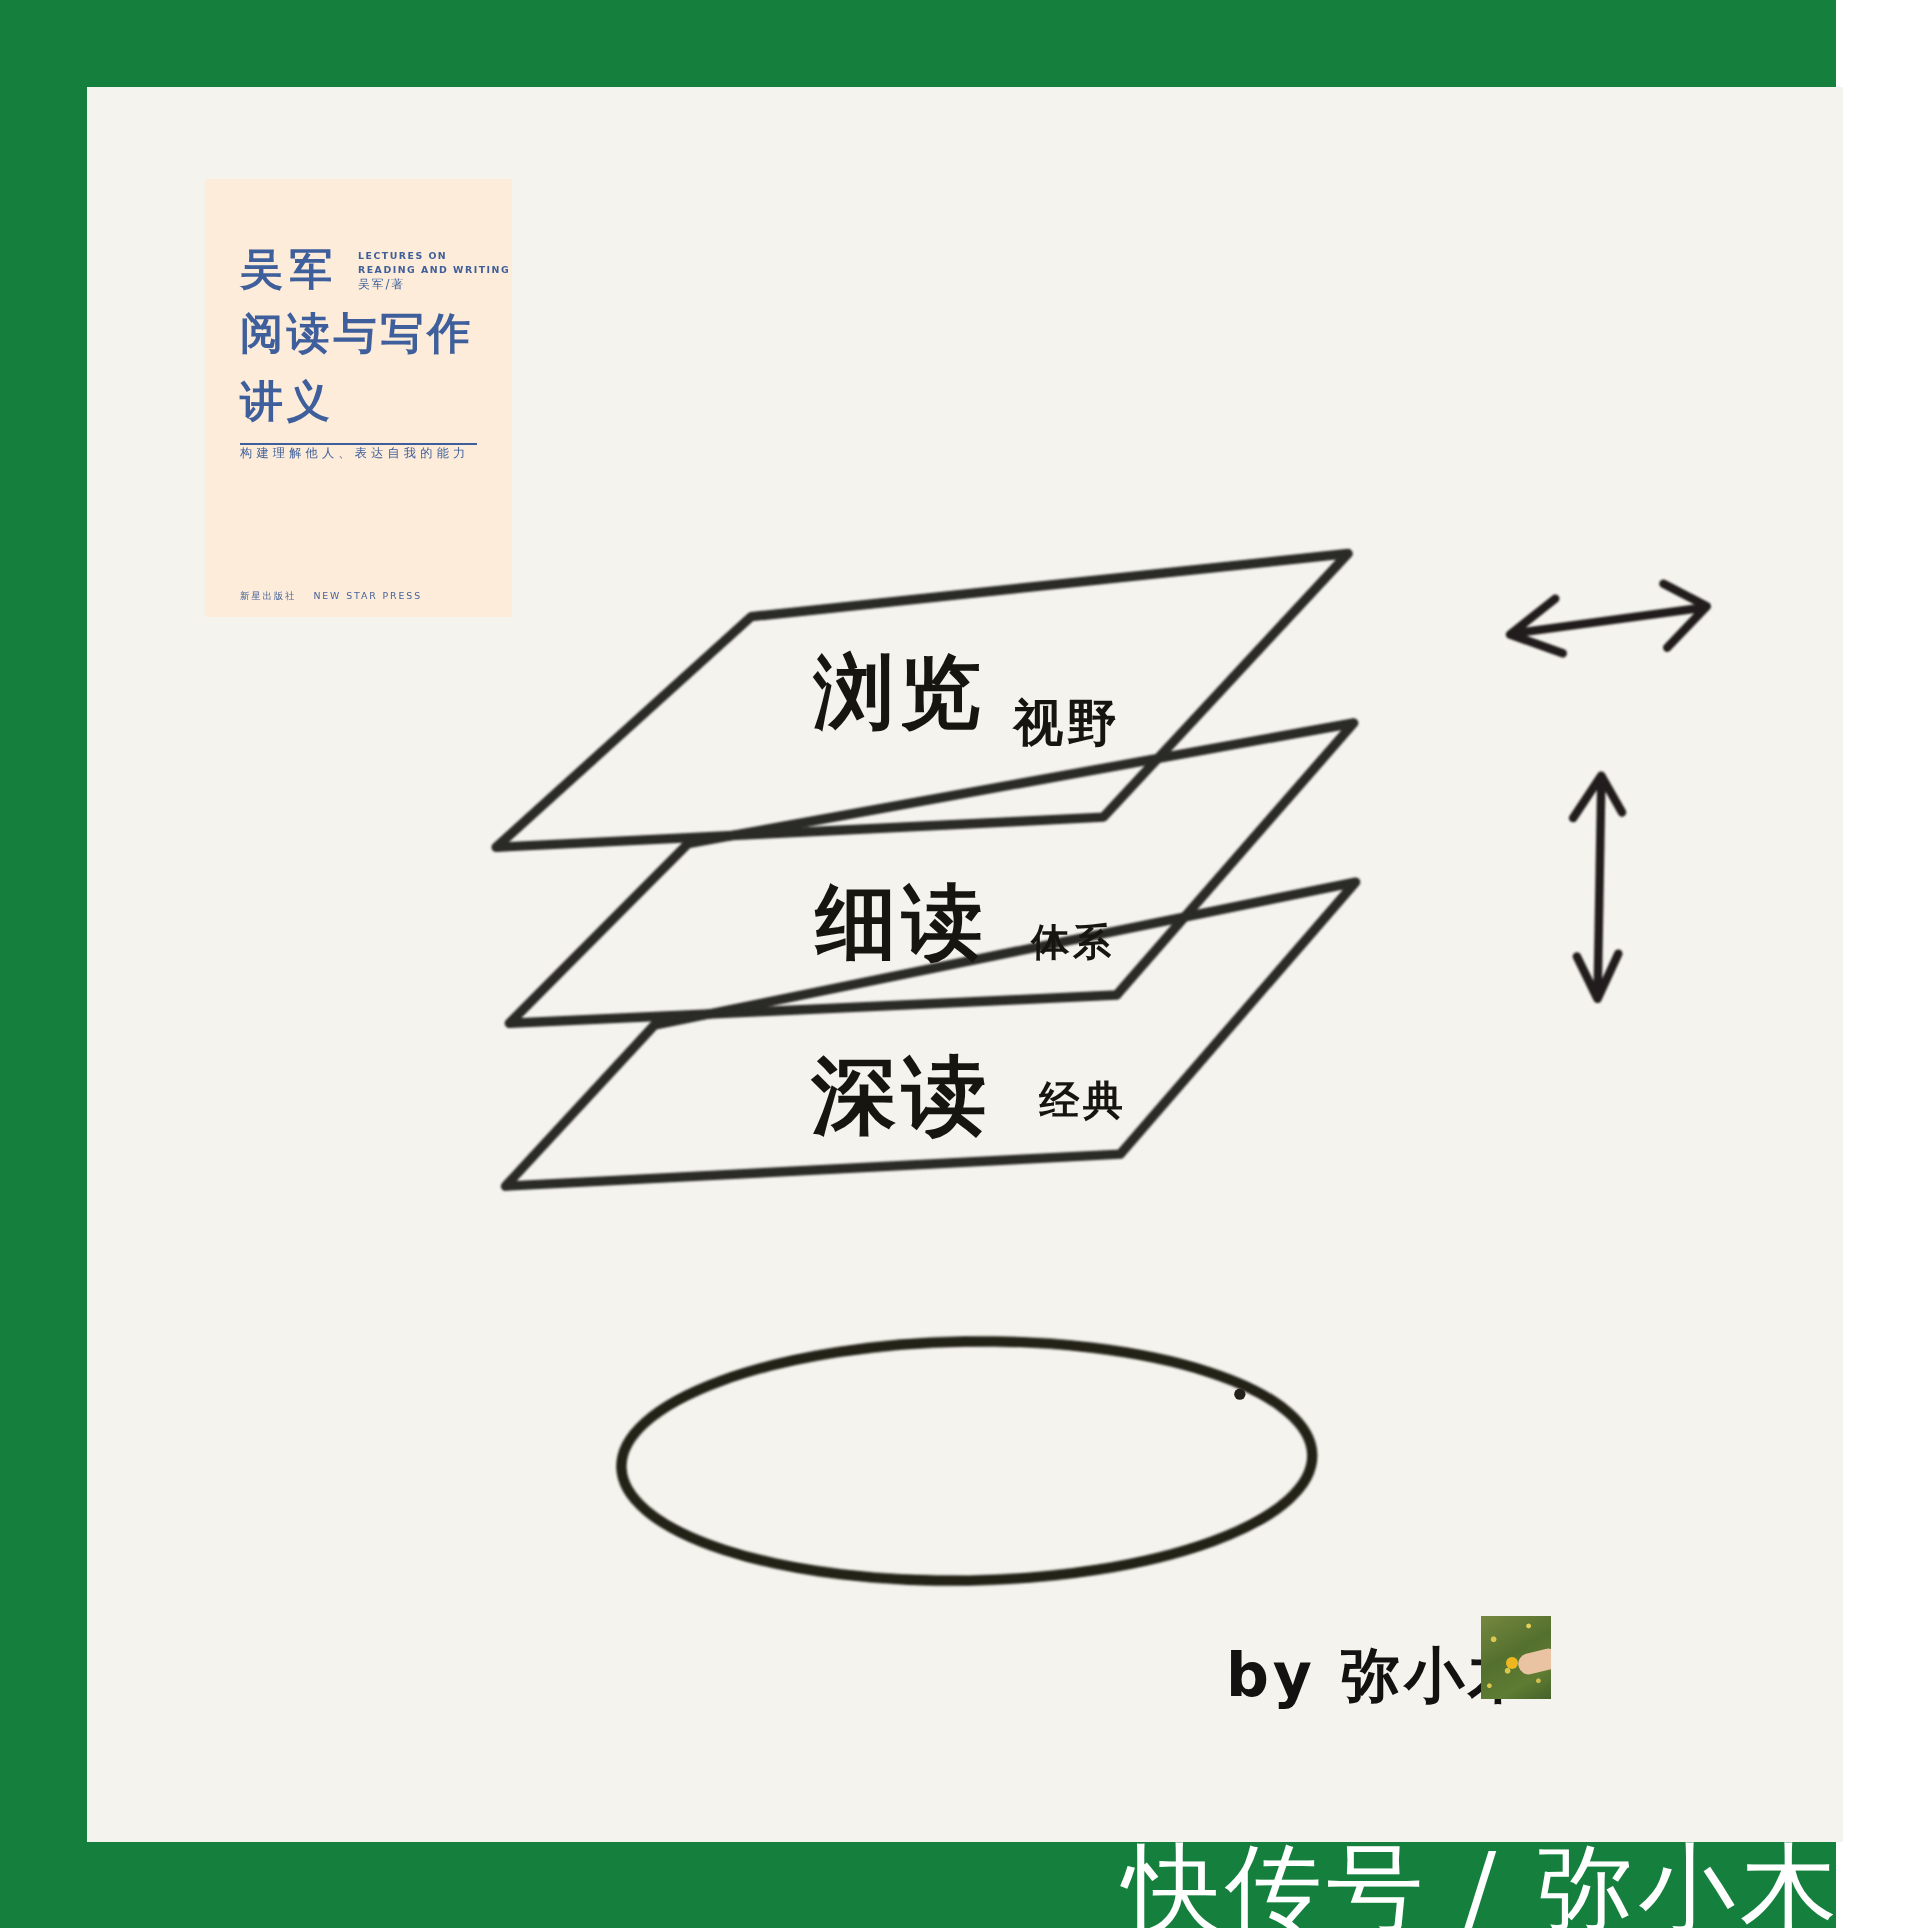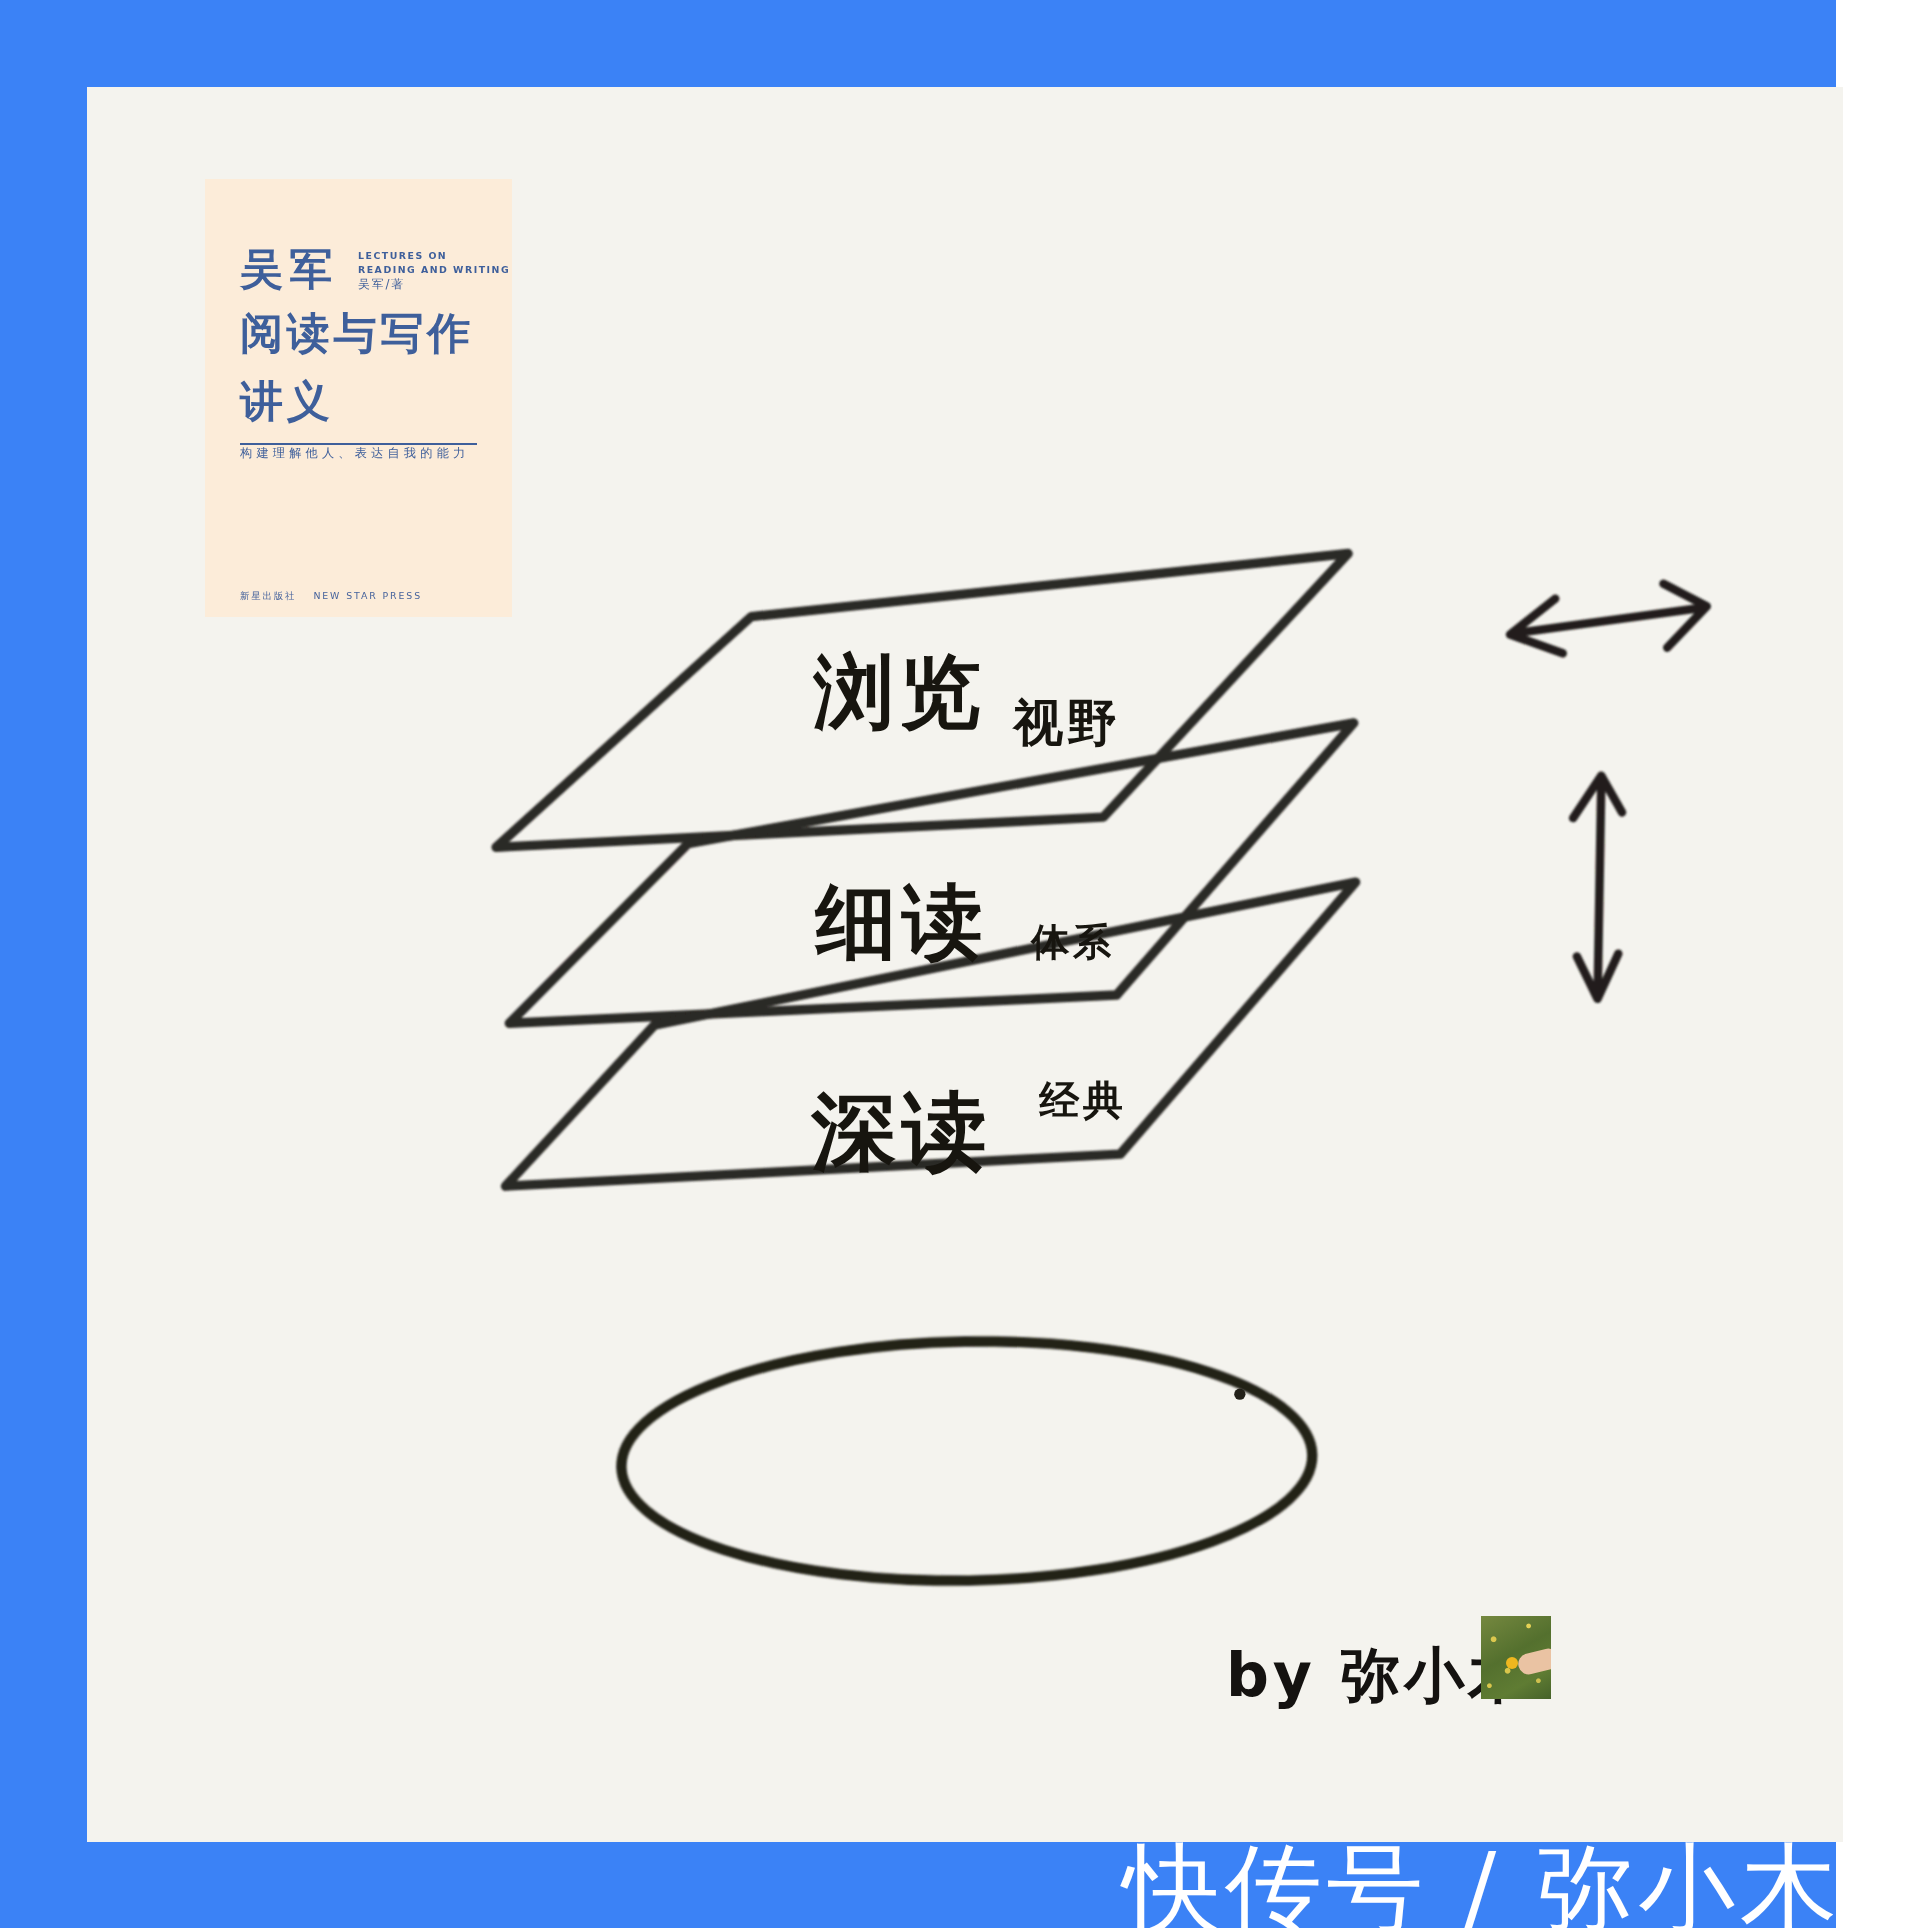--- a/index.html
+++ b/index.html
@@ -1,17 +1,17 @@
 <!DOCTYPE html>
 <html style="font-size:15px"><head>
 <meta charset="utf-8">
 <style>
   html,body{margin:0;padding:0;}
   body{width:1928px;height:1928px;overflow:hidden;font-family:"DejaVu Sans",sans-serif;}
-  .canvas{position:relative;width:1836px;height:1928px;background:#3b82f6;}
+  .canvas{position:relative;width:1836px;height:1928px;background:#15803d;}
   .panel{position:absolute;left:87px;top:87px;width:1756px;height:1755px;background:#f4f3ee;}
   
   .cover{position:absolute;left:205px;top:179px;width:307px;height:438px;background:#fcecd9;color:#3e5f9b;}
   .bc-author{position:absolute;left:35px;top:62px;font-size:43px;font-weight:bold;letter-spacing:6.6px;}
   .bc-en{position:absolute;left:153px;top:70px;font-size:9.4px;font-weight:bold;letter-spacing:1.5px;line-height:14px;}
   .bc-byline{position:absolute;left:153px;top:98px;font-size:11.8px;letter-spacing:1.9px;}
   .bc-title{position:absolute;left:35px;top:126px;font-size:43px;font-weight:bold;letter-spacing:3.8px;}
   .bc-title2{position:absolute;left:35px;top:194px;font-size:43px;font-weight:bold;letter-spacing:3.8px;}
   .bc-rule{position:absolute;left:35px;top:264px;width:237px;height:1.9px;background:#3e5f9b;}
   .bc-tag{position:absolute;left:35px;top:266px;font-size:12.2px;letter-spacing:4.2px;}
@@ -73,21 +73,21 @@
     <ellipse cx="1027" cy="1552" rx="367" ry="127" fill="none" stroke="#232119" stroke-width="11" filter="url(#soft)" transform="rotate(-1 1027 1552)"></ellipse>
     <circle cx="1317" cy="1481" r="6" fill="#232119"></circle>
   </svg>
 
   <div class="label" style="left:900px;top:693px;font-size:81px;letter-spacing:5.6px;">浏览</div>
   <div class="label" style="left:1067px;top:723px;font-size:50px;letter-spacing:3.8px;">视野</div>
 
   <div class="label" style="left:902px;top:923px;font-size:81px;letter-spacing:5.6px;">细读</div>
   <div class="label" style="left:1073px;top:942px;font-size:38px;letter-spacing:3.8px;">体系</div>
 
-  <div class="label" style="left:902px;top:1096px;font-size:85px;letter-spacing:5.6px;margin-top:36px;">深读</div>
+  <div class="label" style="left:902px;top:1096px;font-size:85px;letter-spacing:5.6px;">深读</div>
   <div class="label" style="left:1083px;top:1100px;font-size:40px;letter-spacing:3.8px;">经典</div>
 
 
   <div class="credit">by 弥小木</div>
   <div class="photo">
     <div class="photo-flower"></div>
     <div class="photo-hand"></div>
   </div>
 
   <div class="watermark">快传号 / 弥小木</div>

